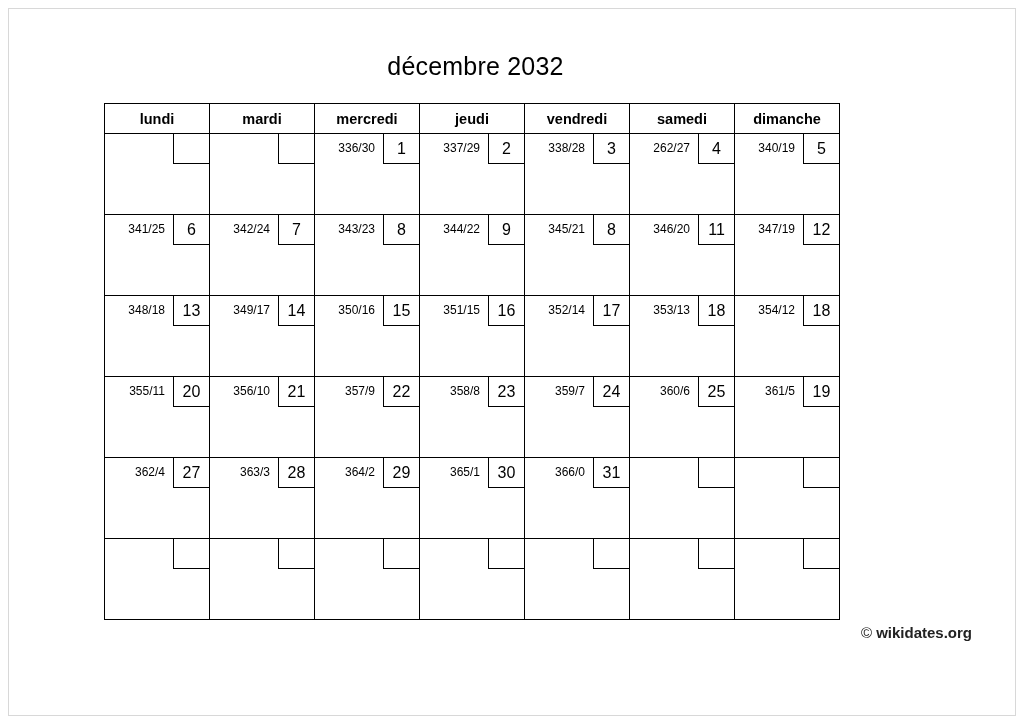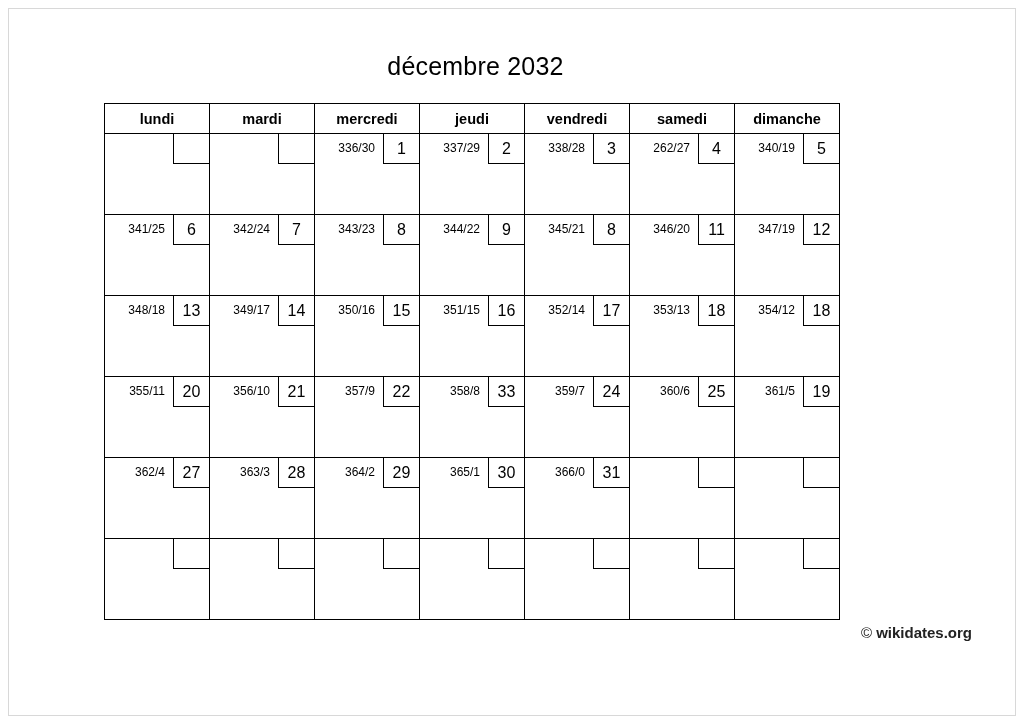--- a/index.html
+++ b/index.html
@@ -283,21 +283,21 @@
         </td>
         <td>
           <div class="cell-inner">
             <div class="doy">357/9</div>
             <div class="daybox">22</div>
           </div>
         </td>
         <td>
           <div class="cell-inner">
             <div class="doy">358/8</div>
-            <div class="daybox">33</div>
+            <div class="daybox">23</div>
           </div>
         </td>
         <td>
           <div class="cell-inner">
             <div class="doy">359/7</div>
             <div class="daybox">24</div>
           </div>
         </td>
         <td>
           <div class="cell-inner">

